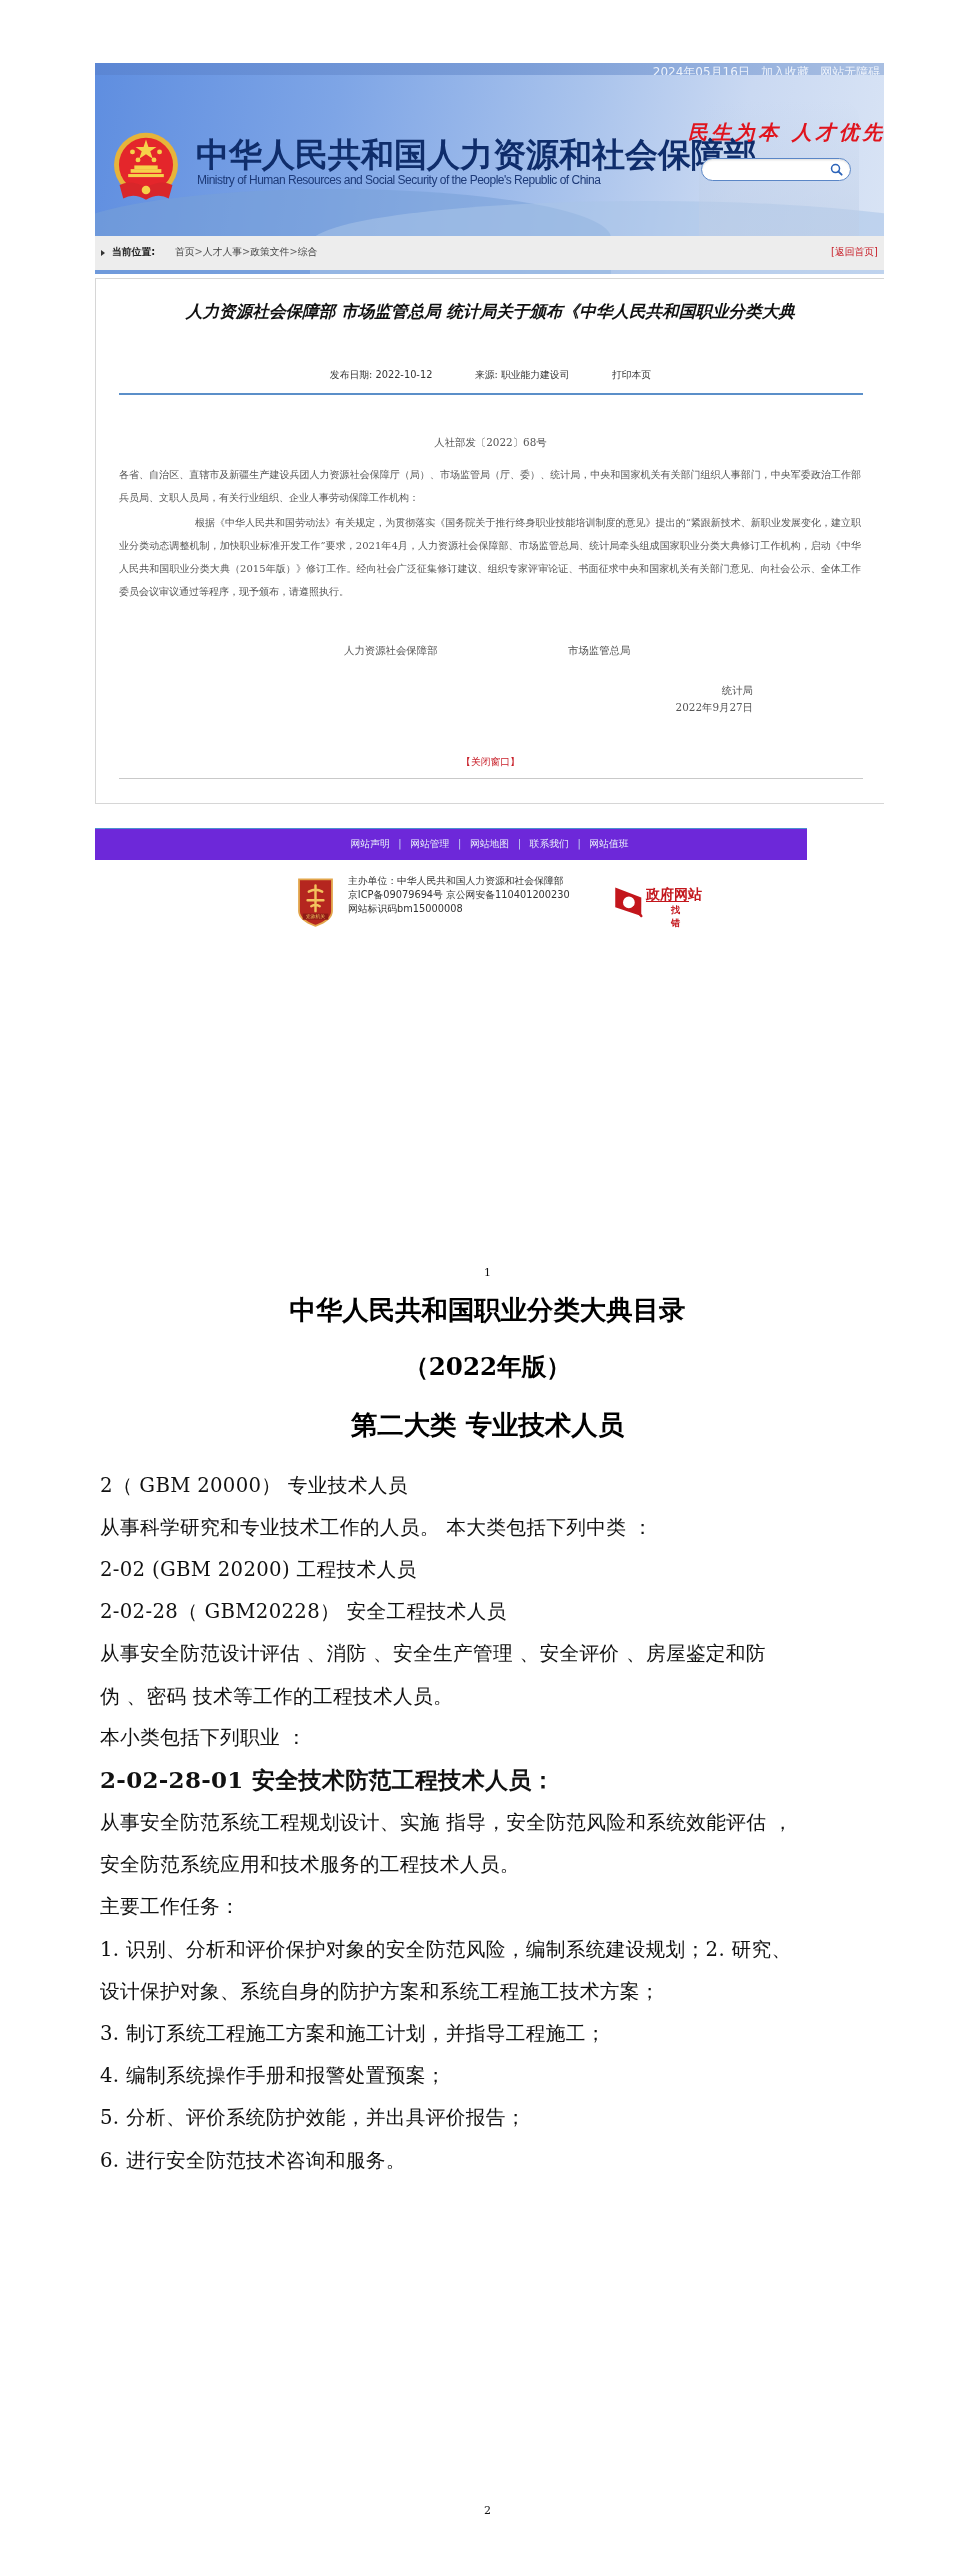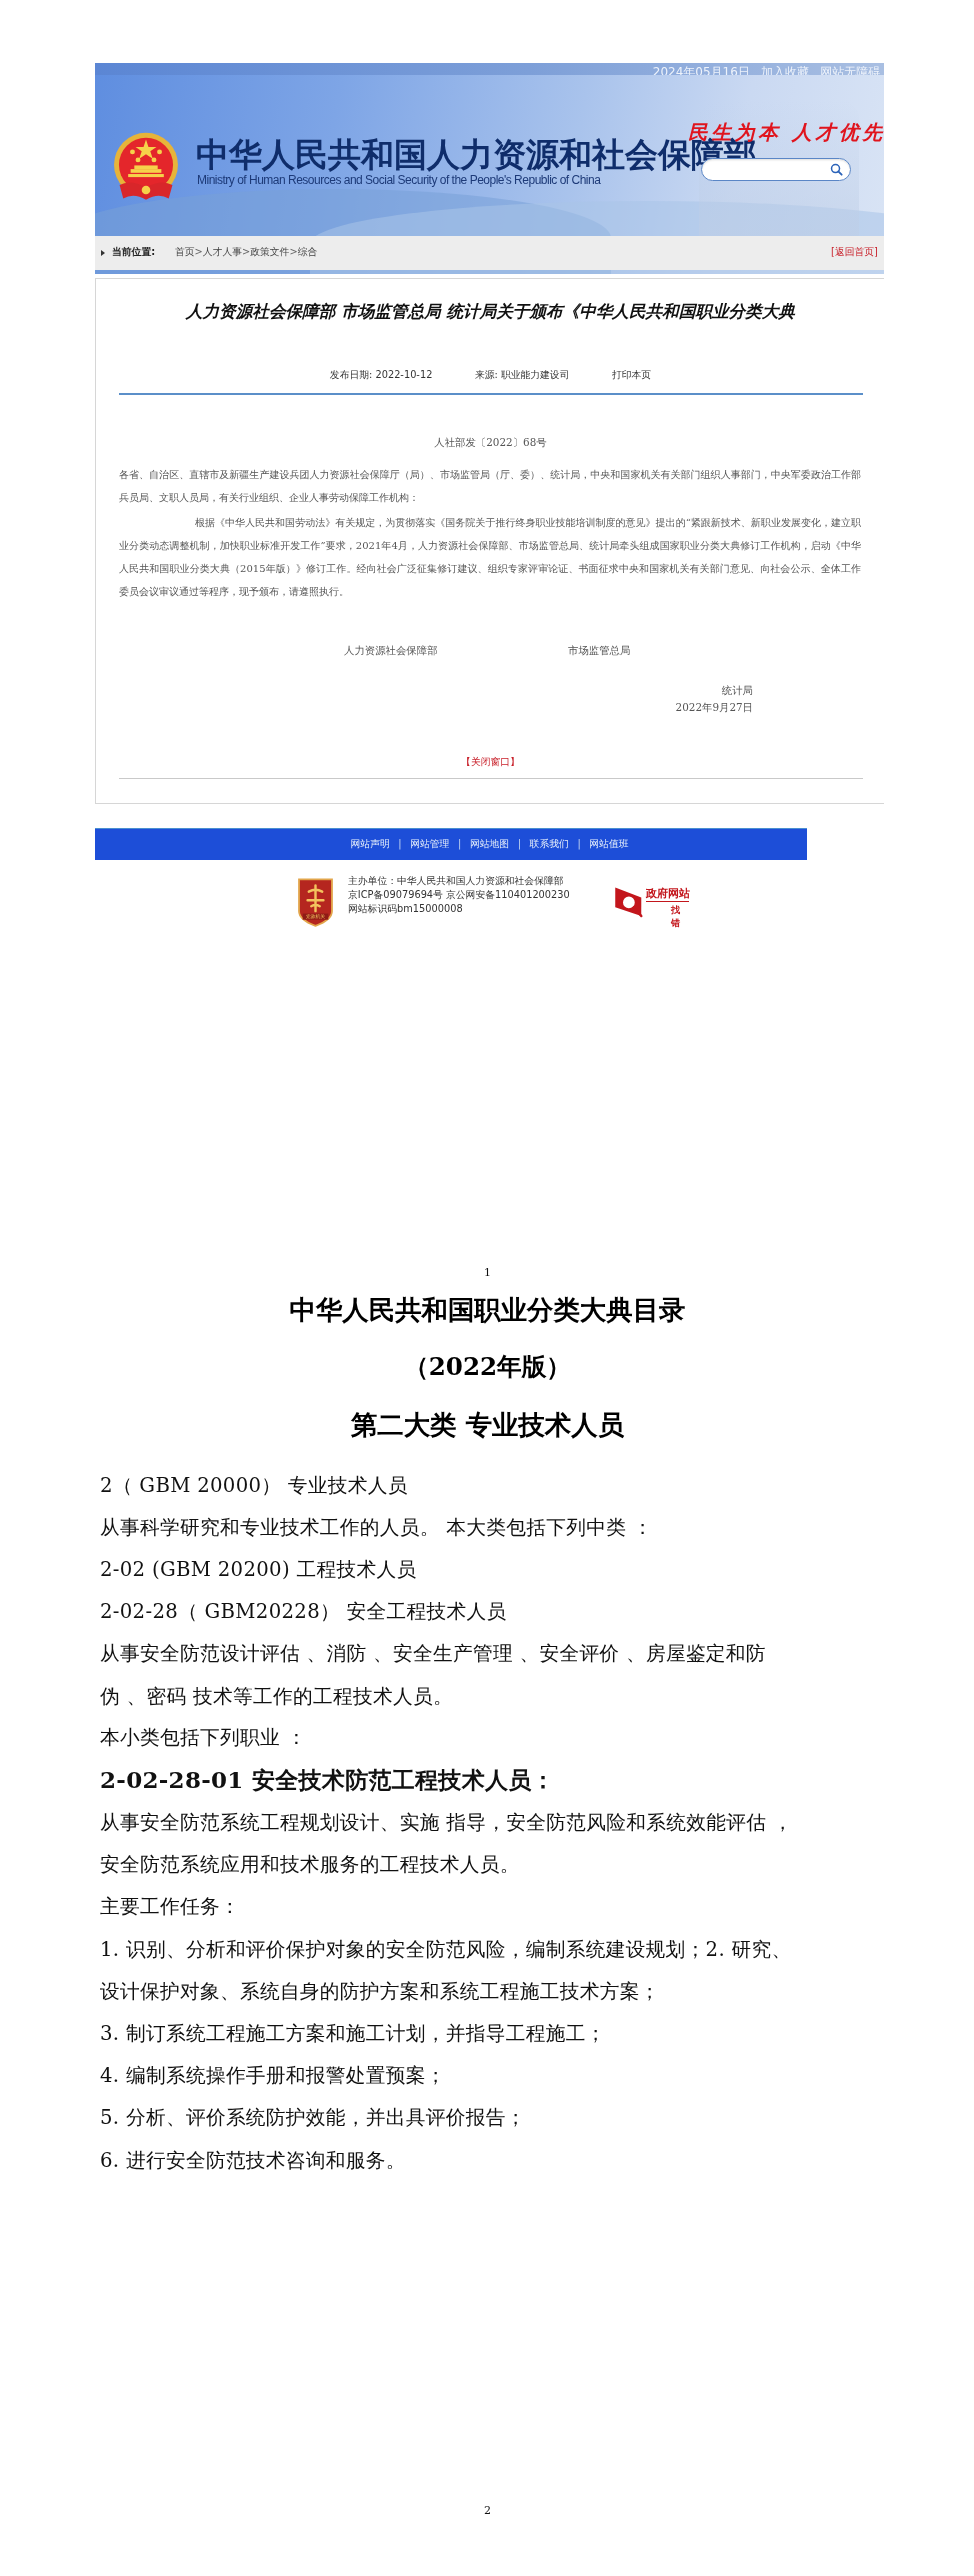--- a/index.html
+++ b/index.html
@@ -51,29 +51,29 @@
   .bluerule { position: absolute; left: 23px; top: 114px; width: 744px; height: 1.8px; background: #5b8fc9; }
   .docnum { position: absolute; left: 0; width: 789px; top: 157px; text-align: center; font-size: 10.4px; color: #555;
     font-family: "DejaVu Serif", serif; }
   .para { position: absolute; left: 23px; width: 742px; font-size: 10px; color: #555; line-height: 23px;
     font-family: "DejaVu Serif", serif; text-align: justify; }
   .para.indent { text-indent: 76px; }
   .sig { position: absolute; font-size: 10.4px; color: #555; white-space: nowrap; font-family: "DejaVu Serif", serif; margin-left: 48px; }
   .closewin { position: absolute; left: 0; width: 789px; top: 477px; text-align: center; font-size: 9.8px; color: #c8202a; cursor: pointer; }
   .greyrule { position: absolute; left: 23px; top: 499px; width: 744px; height: 0.6px; background: #c9c9c9; }
 
-  .footbar { position: absolute; left: 0; top: 765px; width: 712px; height: 32px; background: #1d4ed8;
+  .footbar { position: absolute; left: 0; top: 765px; width: 712px; height: 32px; background: #6d28d9;
     border-top: 1.2px solid #4b8fd0; }
   .footbar .links { position: absolute; left: 0; width: 789px; top: 8.6px; text-align: center; font-size: 9.8px; color: #e8f0fb; white-space: nowrap; }
   .footbar .links a { color: #e8f0fb; text-decoration: none; cursor: pointer; }
   .footbar .links .bar { margin: 0 8.6px; color: #c6d8f0; }
   .badge-party { position: absolute; left: 200px; top: 814px; width: 41px; height: 50px; }
   .foot-info { position: absolute; left: 253px; top: 811px; font-size: 9.8px; line-height: 14px; color: #333; white-space: nowrap; }
   .gov-find { position: absolute; left: 519px; top: 819px; width: 80px; height: 41px; cursor: pointer; }
-  .gov-find .t1 { position: absolute; left: 32px; top: 3.7px; font-size: 11px; font-weight: bold; color: #c3161c; white-space: nowrap; }
+  .gov-find .t1 { position: absolute; left: 32px; top: 3.7px; font-size: 14px; font-weight: bold; color: #c3161c; white-space: nowrap; }
   .gov-find .line { position: absolute; left: 32px; top: 19px; width: 43px; height: 0.6px; background: #c3161c; }
   .gov-find .t2 { position: absolute; left: 41px; top: 22px; font-size: 9.2px; font-weight: bold; color: #c3161c; letter-spacing: 3.7px; margin-left: 16px; }
 
   
   .pgnum { position: absolute; left: 0; width: 975px; text-align: center; font-size: 11px; color: #111;
     font-family: "DejaVu Serif", serif; }
   .doc-h { position: absolute; left: 0; width: 975px; text-align: center; font-weight: bold; color: #000;
     font-family: "DejaVu Serif", serif; white-space: nowrap; }
   .doc-line { position: absolute; left: 100px; font-size: 19.7px; color: #111; white-space: nowrap;
     font-family: "DejaVu Serif", serif; letter-spacing: 0.3px; }

